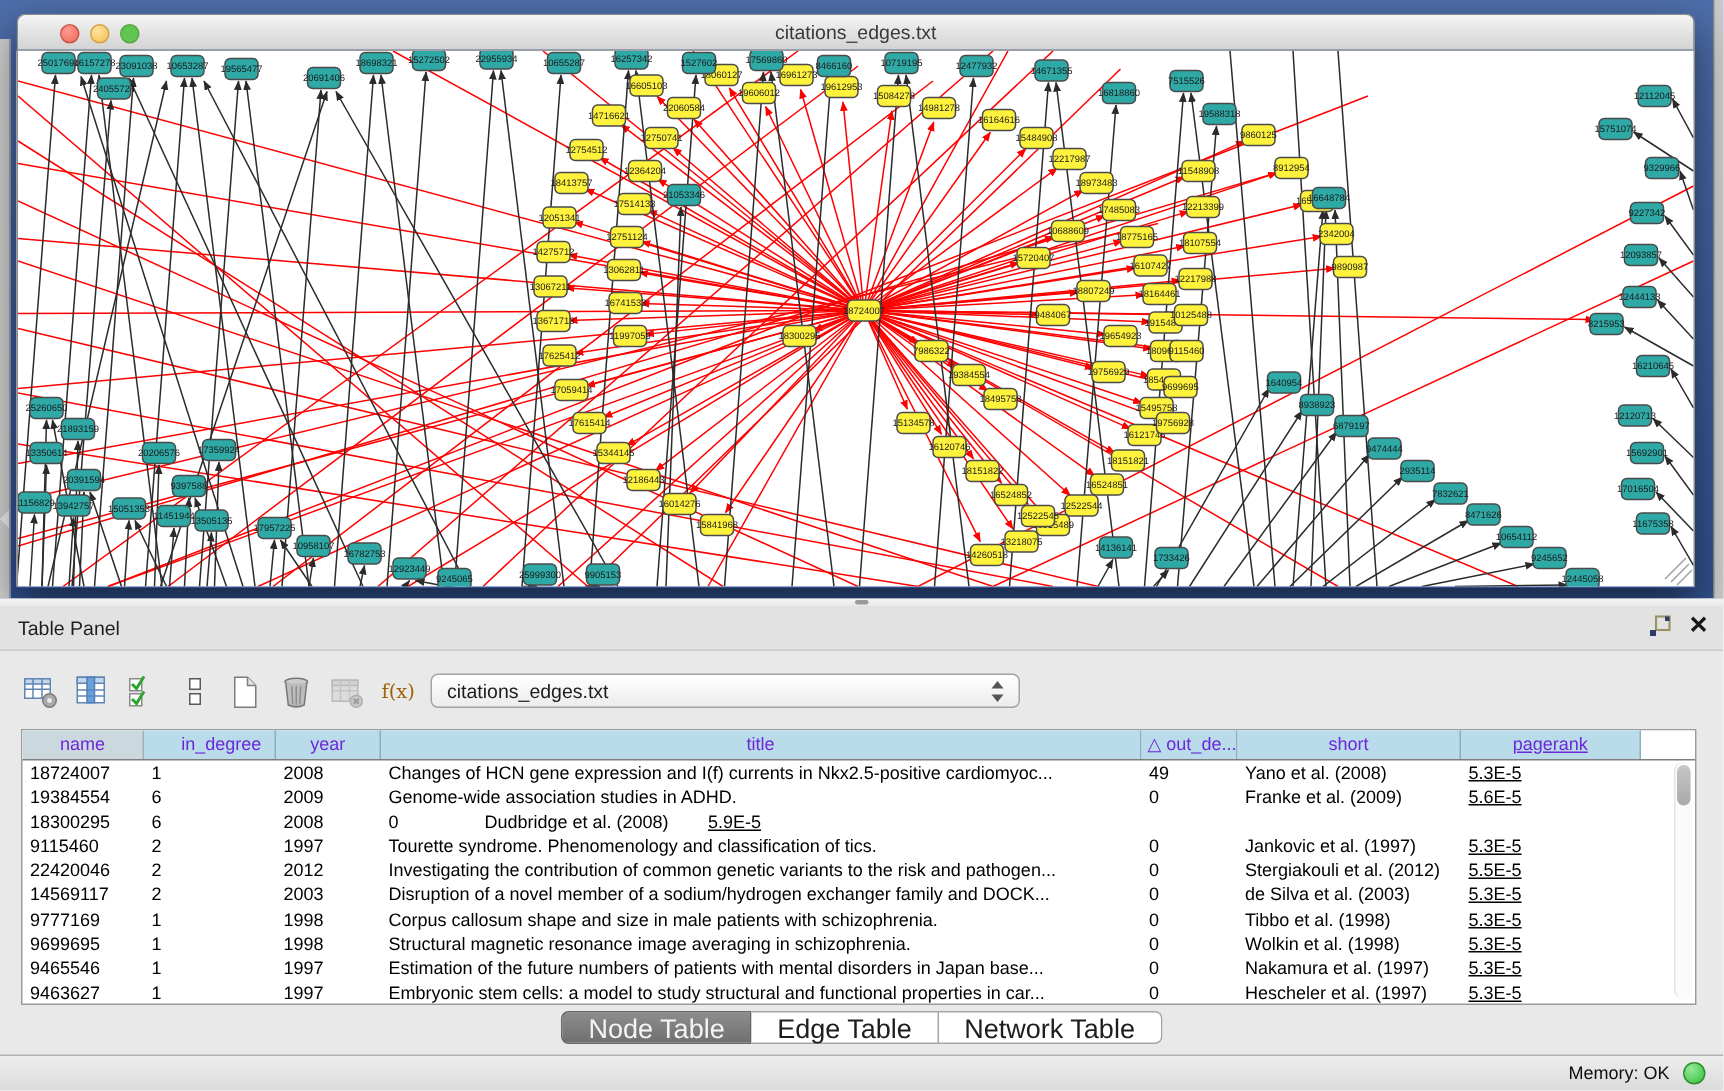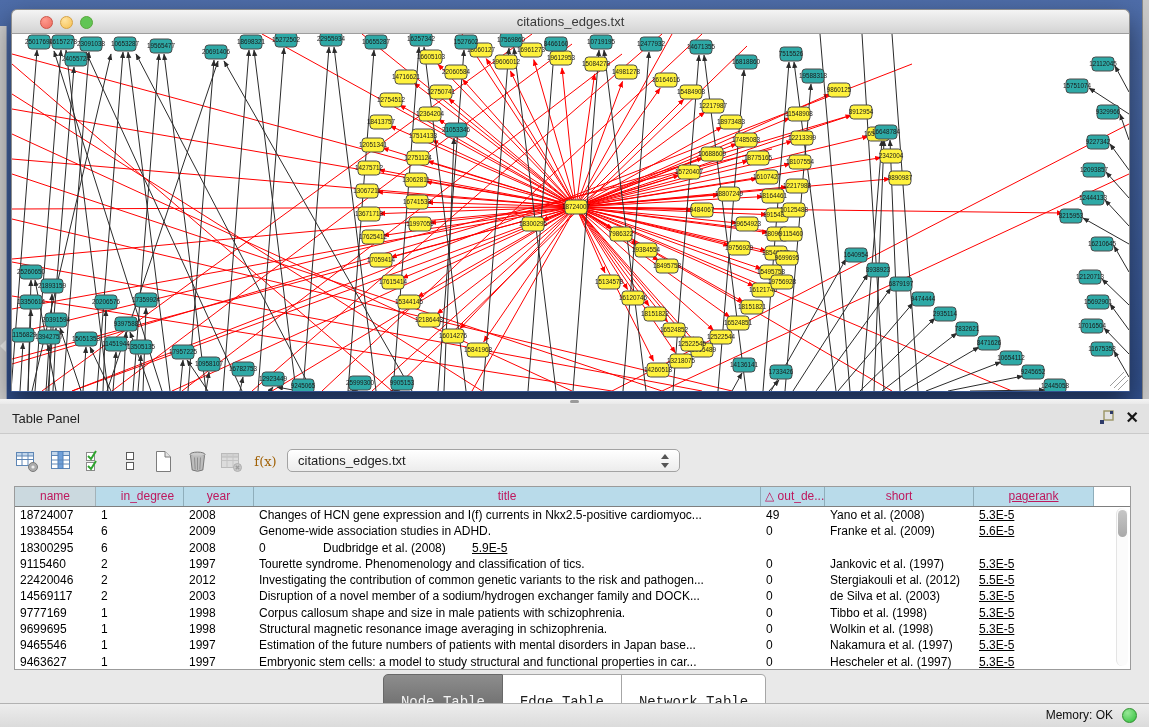--- a/index.html
+++ b/index.html
@@ -31,31 +31,31 @@
   .tbtn{width:27px;height:27px;margin-right:7px;display:flex;align-items:center;justify-content:center;}
   .tbtn.disabled{opacity:.85;}
   .fx{font-size:13px;color:#a16207;font-family:"DejaVu Serif",serif;}
   .selectbox{position:absolute;left:273px;top:3px;width:393px;height:23px;border:1px solid #A3A3A3;border-radius:5px;background:linear-gradient(#FFFFFF,#ECECEC);box-sizing:border-box;font-size:13px;color:#1C1C1C;line-height:21px;padding-left:10px;box-shadow:inset 0 1px 0 #fff;}
   .stepper{position:absolute;right:9px;top:4px;width:9px;height:14px;}
   .stepper .up{position:absolute;top:0;left:0;width:0;height:0;border-left:4.5px solid transparent;border-right:4.5px solid transparent;border-bottom:5px solid #555;}
   .stepper .dn{position:absolute;bottom:0;left:0;width:0;height:0;border-left:4.5px solid transparent;border-right:4.5px solid transparent;border-top:5px solid #555;}
   
   .tbl-box{position:absolute;left:14px;top:82px;width:1117px;height:184px;background:#FFFFFF;border:1px solid #9B9B9B;box-sizing:border-box;}
   .tbl-head{display:flex;height:19px;border-bottom:1px solid #7E7E7E;background:#fff;}
-  .hc{box-sizing:border-box;height:19px;line-height:18px;font-size:12px;text-align:center;color:#be185d;background:#B9DBEA;border-right:1px solid #8FAEBB;overflow:hidden;white-space:nowrap;}
+  .hc{box-sizing:border-box;height:19px;line-height:18px;font-size:12px;text-align:center;color:#6d28d9;background:#B9DBEA;border-right:1px solid #8FAEBB;overflow:hidden;white-space:nowrap;}
   .hc.key{background:#CBD9DF;border-right:1px solid #A3B2B8;}
   .hc.sorted{text-align:left;padding-left:4px;}
   .c0{width:81px;}.c1{width:88px;padding-left:16px;}.c2{width:70px;}.c3{width:507px;}.c4{width:64px;}.c5{width:149px;}.c6{width:120px;text-decoration:underline;}
   .trow{display:flex;height:16.3px;line-height:16.3px;font-size:12px;color:#000;}
   .trow div{box-sizing:border-box;padding-left:5px;white-space:nowrap;overflow:hidden;}
   .vscroll{position:absolute;right:2px;top:21px;width:11px;height:158px;background:#FBFBFB;border-left:1px solid #E4E4E4;border-radius:6px;}
   .thumb{width:9px;height:27px;margin:2px auto 0;background:linear-gradient(#C6C6C6,#A9A9A9);border-radius:5px;}
   
   .tabs{position:absolute;left:0;top:270px;width:1149px;display:flex;justify-content:center;}
-  .tab{height:22px;line-height:22px;font-size:14px;padding:16px 17px;background:#FFFFFF;border:1px solid #A6A6A6;border-left:none;color:#1D1D1D;box-sizing:border-box;font-family:Liberation Mono, monospace;}
+  .tab{height:22px;line-height:22px;font-size:18px;padding:0 17px;background:#FFFFFF;border:1px solid #A6A6A6;border-left:none;color:#1D1D1D;box-sizing:border-box;}
   .tab:first-child{border-left:1px solid #A6A6A6;border-radius:5px 0 0 5px;}
   .tab:last-child{border-radius:0 5px 5px 0;}
   .tab.active{background:linear-gradient(#8D8D8D,#707070);color:#F4F4F4;border-color:#686868;}
   
   .status-bar{position:absolute;left:0;top:299px;width:1149px;height:24px;background:linear-gradient(#EDEDED,#DBDBDB);border-top:1px solid #B2B2B2;box-sizing:border-box;}
   .mem{position:absolute;right:36px;line-height:23px;font-size:12px;color:#0E0E0E;}
   .memdot{position:absolute;right:12px;top:4px;width:15px;height:15px;border-radius:50%;background:radial-gradient(circle at 35% 30%,#97E897,#2FBF3A);border:1px solid #2F8F2F;box-sizing:border-box;}
   svg text{font-family:"Liberation Sans",sans-serif;}
 </style>
 </head>

